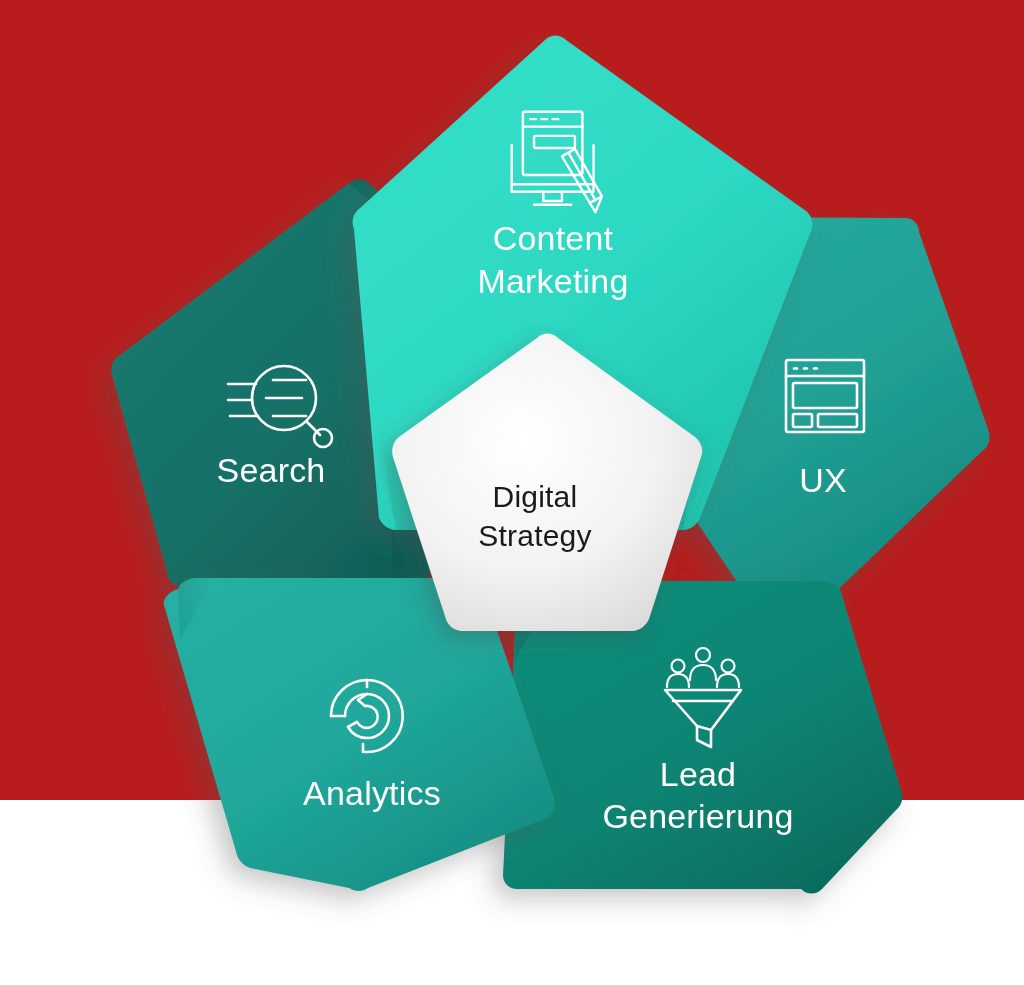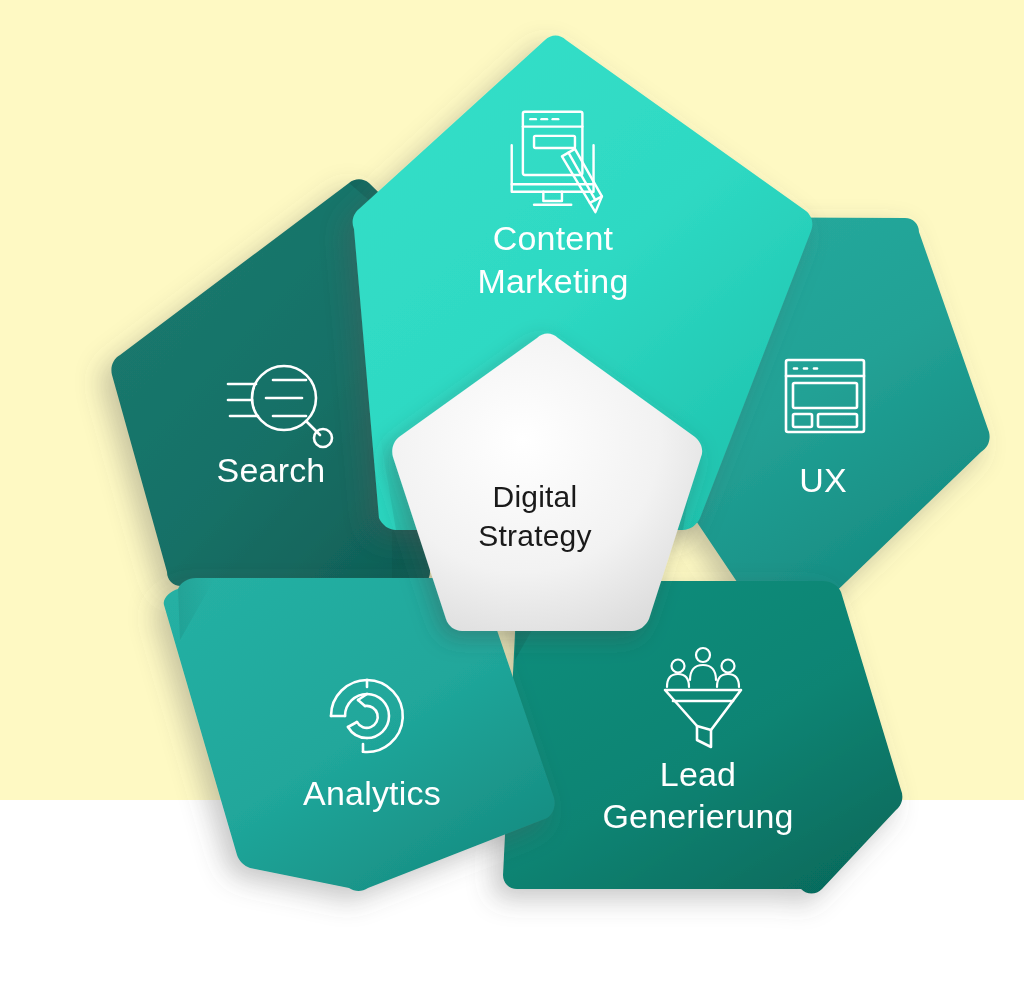--- a/index.html
+++ b/index.html
@@ -10,21 +10,21 @@
   body {
     width: 1024px;
     height: 985px;
     font-family: "Liberation Sans", sans-serif;
     overflow: hidden;
   }
   #diagram-root {
     position: relative;
     width: 1024px;
     height: 800px;
-    background: #fef9c3;
+    background: #b91c1c;
   }
   svg#pentagon-svg {
     position: absolute;
     top: 0;
     left: 0;
     width: 1024px;
     height: 985px;
     display: block;
   }
   .petal-label {

